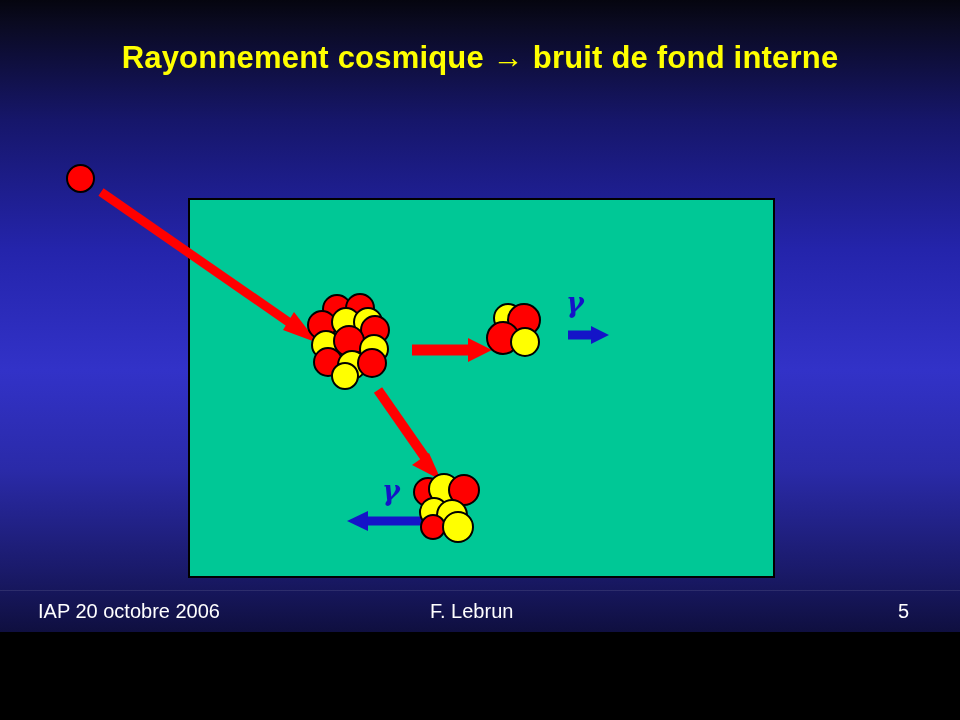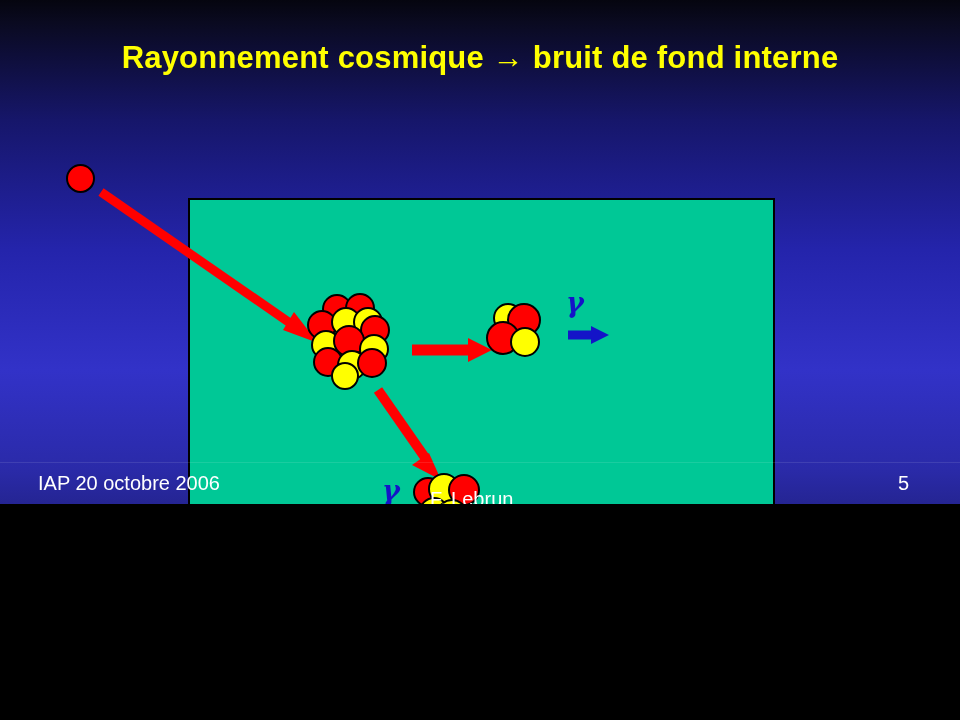--- a/index.html
+++ b/index.html
@@ -3,21 +3,21 @@
 <meta charset="utf-8">
 <style>
   html, body {
     margin: 0;
     padding: 0;
     background: #000;
   }
   #slide {
     position: relative;
     width: 960px;
-    height: 504px;
+    height: 632px;
     overflow: hidden;
     font-family: "Liberation Sans", sans-serif;
     background: linear-gradient(to bottom,
         #05050f 0px,
         #0a0a20 22px,
         #16166a 120px,
         #2424ab 250px,
         #3232c8 370px,
         #2a2aa8 470px,
         #1a1a6a 570px,
@@ -100,21 +100,21 @@
     background: rgba(255,255,255,0.10);
   }
   .footer-text {
     position: absolute;
     top: 10px;
     color: #ffffff;
     font-size: 20px;
     white-space: nowrap;
   }
   #footer-left  { left: 38px; }
-  #footer-center{ left: 430px; margin-top: 16px; }
+  #footer-center{ left: 430px; }
   #footer-right { left: 898px; }
 </style>
 </head>
 <body>
 
 <div id="slide">
 
   <div id="title">Rayonnement cosmique → bruit de fond interne</div>
 
   <div id="green-box"></div>

